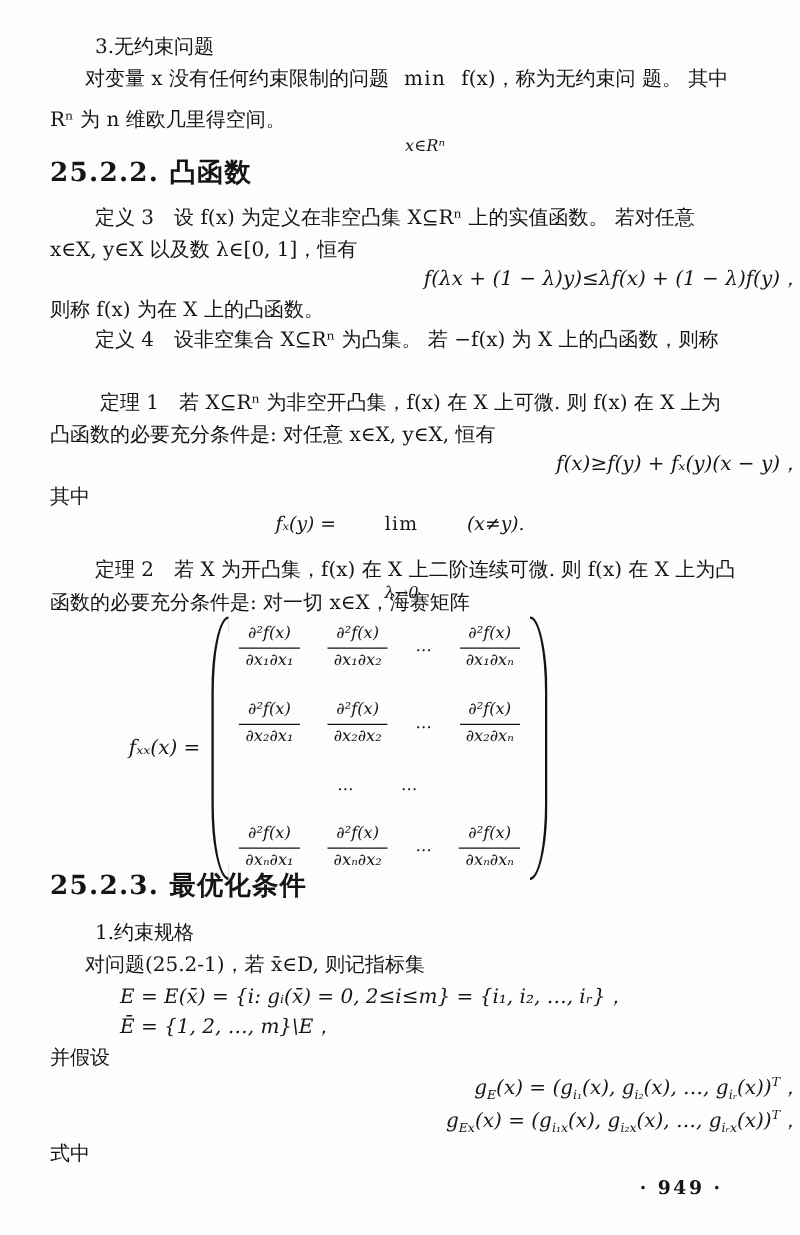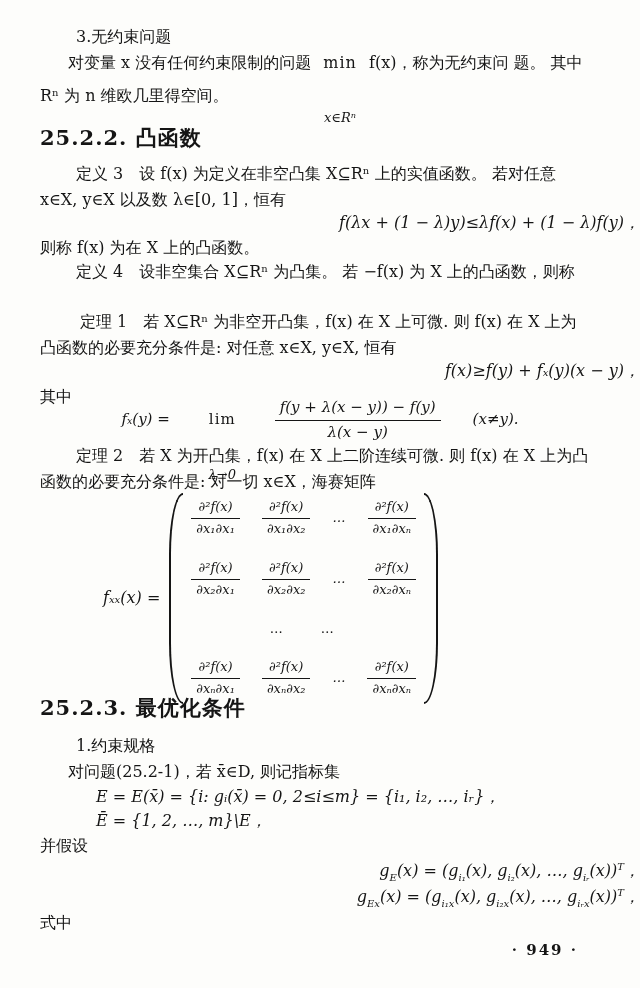--- a/index.html
+++ b/index.html
@@ -94,24 +94,20 @@
   <div class="abs centered it" style="top:361px">f(x)≥f(y) + fₓ(y)(x − y)，</div>
 
   <div class="abs" style="top:387px;left:40px">其中</div>
 
   <div class="abs flexcenter limline" style="top:398px;height:44px">
     <span class="it">fₓ(y) =</span>
     <span class="opstack" style="vertical-align:middle">
       <span class="op">lim</span>
       <span class="osub it">λ→0</span>
     </span>
-    <span class="frac it">
-      <span class="num">f(y + λ(x − y)) − f(y)</span>
-      <span class="den">λ(x − y)</span>
-    </span>
     <span class="it">(x≠y).</span>
   </div>
 
   <div class="abs" style="top:446px;left:76px">
     <span class="b">定理 2</span><span>　若 X 为开凸集，f(x) 在 X 上二阶连续可微. 则 f(x) 在 X 上为凸</span>
   </div>
   <div class="abs" style="top:472px;left:40px">
     <span>函数的必要充分条件是: 对一切 x∈X，</span><span class="b">海赛矩阵</span>
   </div>
 

